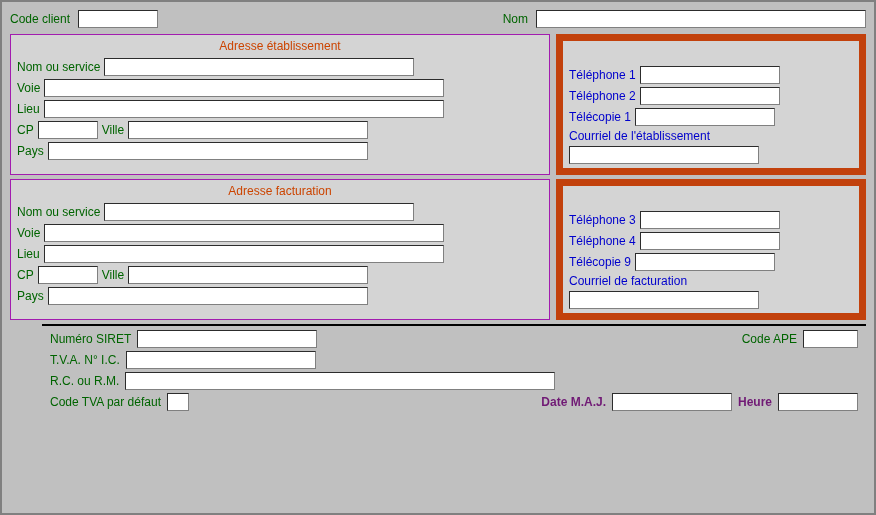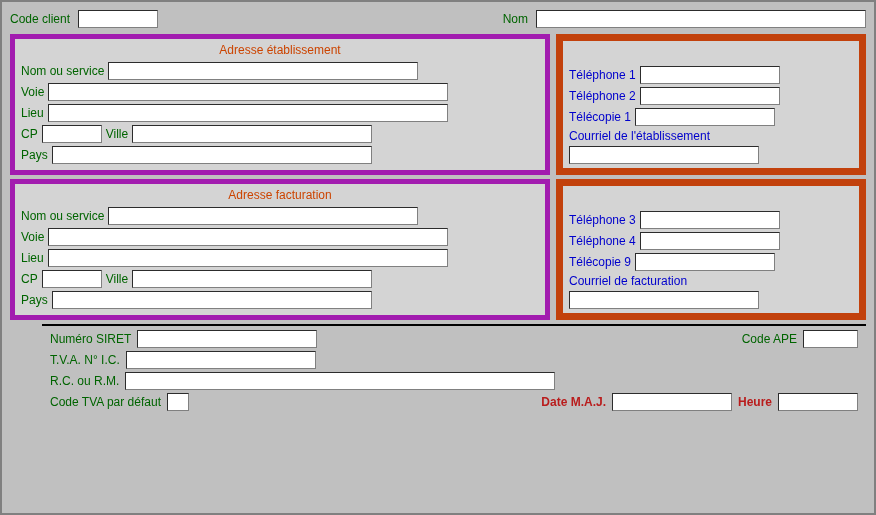--- a/index.html
+++ b/index.html
@@ -81,21 +81,21 @@
       padding: 2px 0;
     }
 
     .label {
       color: #006400;
       font-size: 12px;
       white-space: nowrap;
     }
 
     .label-orange {
-      color: #b91c1c;
+      color: #701a75;
       font-size: 12px;
       white-space: nowrap;
     }
 
     .label-blue {
       color: #0000cc;
       font-size: 12px;
       white-space: nowrap;
     }
 
@@ -129,21 +129,21 @@
     }
 
     .field-row {
       display: flex;
       align-items: center;
       gap: 4px;
     }
 
     .address-block {
       flex: 1;
-      border: 5px solid #a21caf;
+      border: 1px solid #a21caf;
       background: #d4d4d4;
       padding: 4px 6px;
       display: flex;
       flex-direction: column;
       gap: 3px;
     }
 
     .phone-block {
       width: 310px;
       border: 7px solid #c2410c;

